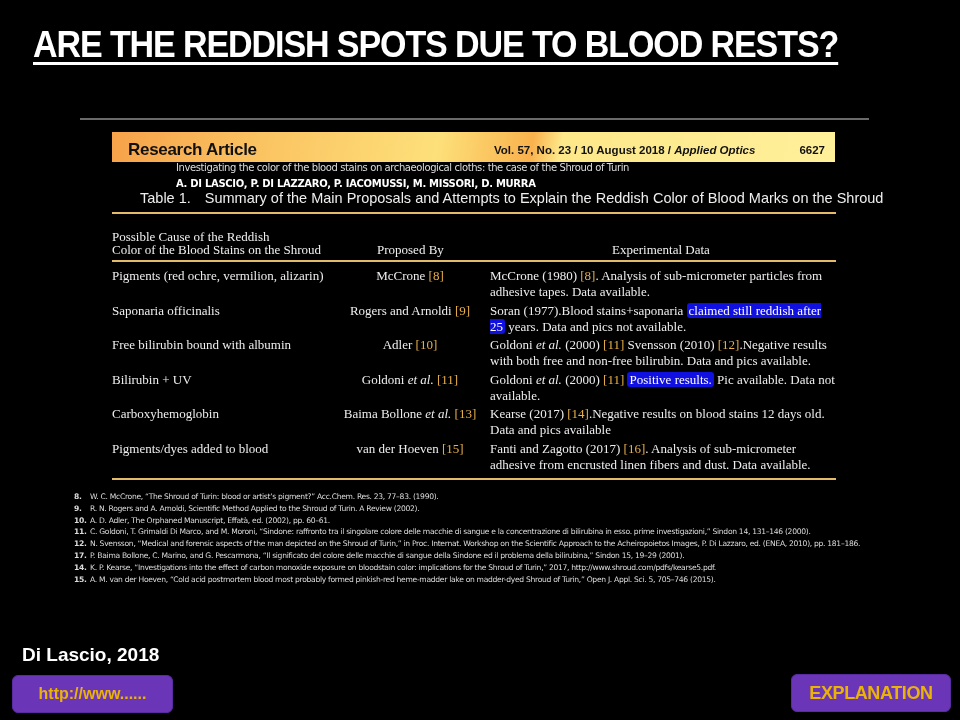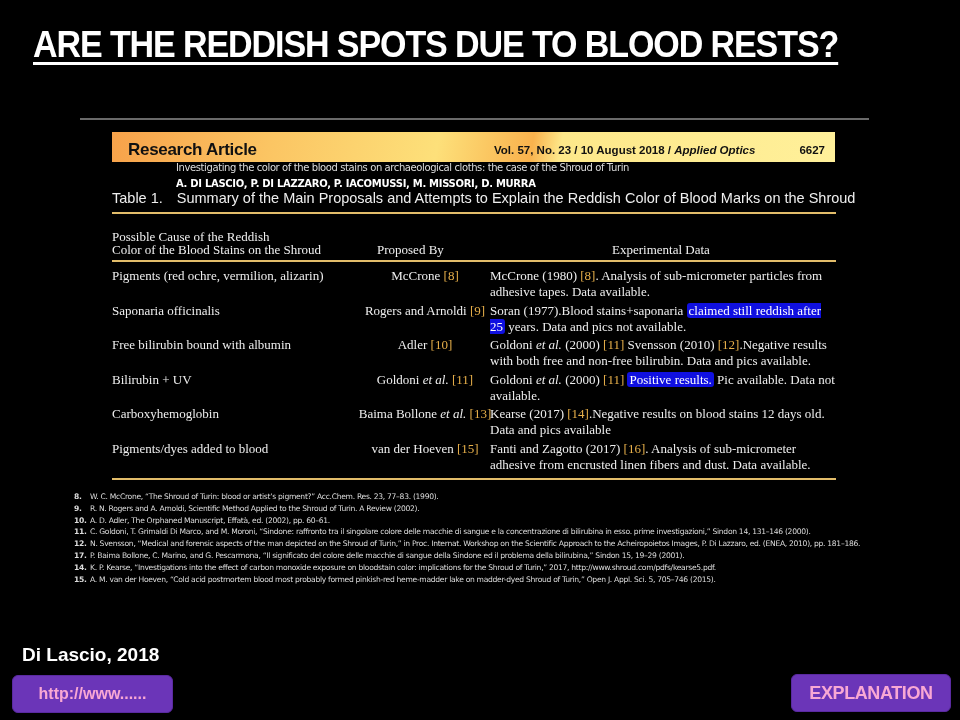--- a/index.html
+++ b/index.html
@@ -26,31 +26,31 @@
   .banner-right { margin-left: auto; display: flex; gap: 44px; font-weight: bold; font-size: 11.5px; }
   .banner-vol .ital { font-style: italic; }
 
   .paper-subtitle { position: absolute; left: 176px; top: 162px; font-size: 10px; color: #ddd; font-family: "DejaVu Sans", sans-serif; letter-spacing: -0.4px; }
   .paper-authors { position: absolute; left: 176px; top: 178px; font-size: 10px; font-weight: bold; color: #fff; font-family: "DejaVu Sans", sans-serif; letter-spacing: -0.3px; }
 
   .table-caption {
     position: absolute; left: 112px; top: 190px; width: 730px;
     font-family: "Liberation Sans", sans-serif; font-size: 14.5px; color: #eee; white-space: nowrap;
   }
-  .table-caption .num { margin-right: 14px; }
+  .table-caption .num { margin-right: 14px; margin-left: 28px; }
   .rule-gold { position: absolute; left: 112px; width: 724px; height: 2px; background: #e2bc6a; }
 
   .data-table {
     position: absolute; left: 112px; top: 220px; width: 724px;
     font-family: "Liberation Serif", serif; font-size: 13px; color: #eee; line-height: 16px;
   }
   .th { position: absolute; color: #f0f0f0; font-size: 13px; }
   .row { position: absolute; left: 0; width: 724px; }
   .cell-cause { position: absolute; left: 0; width: 240px; }
-  .cell-by { position: absolute; left: 233px; width: 160px; text-align: center; }
+  .cell-by { position: absolute; left: 218px; width: 160px; text-align: center; }
   .cell-exp { position: absolute; left: 378px; width: 348px; }
   .ref { color: #e8b04a; }
   .hl { background: #1010e0; color: #fff; border-radius: 3px; padding: 0 2px; }
   .it { font-style: italic; }
 
   .refs {
     position: absolute; left: 74px; top: 492px; width: 860px;
     font-family: "DejaVu Sans", sans-serif; font-size: 7.6px; color: #ddd; letter-spacing: -0.3px;
   }
   .ref-line { height: 11.8px; white-space: nowrap; display: flex; }
@@ -58,21 +58,21 @@
 
   .author-credit {
     position: absolute; left: 22px; top: 644px;
     font-family: "Liberation Sans", sans-serif; font-weight: bold; font-size: 19px; color: #fff;
   }
 
   .pill-btn {
     position: absolute; height: 38px; background: #6b35b8; border-radius: 6px;
     border: 1px solid #5a2aa0;
     display: flex; align-items: center; justify-content: center;
-    font-family: "Liberation Sans", sans-serif; font-weight: bold; color: #f9a8d4; cursor: pointer;
+    font-family: "Liberation Sans", sans-serif; font-weight: bold; color: #eab308; cursor: pointer;
   }
   .link-btn { left: 12px; top: 675px; width: 161px; font-size: 16px; }
   .explain-btn { left: 791px; top: 674px; width: 160px; font-size: 18px; letter-spacing: -0.4px; }
 </style>
 </head>
 <body>
 
 <div class="slide-title">ARE THE REDDISH SPOTS DUE TO BLOOD RESTS?</div>
 <div class="top-rule"></div>
 

